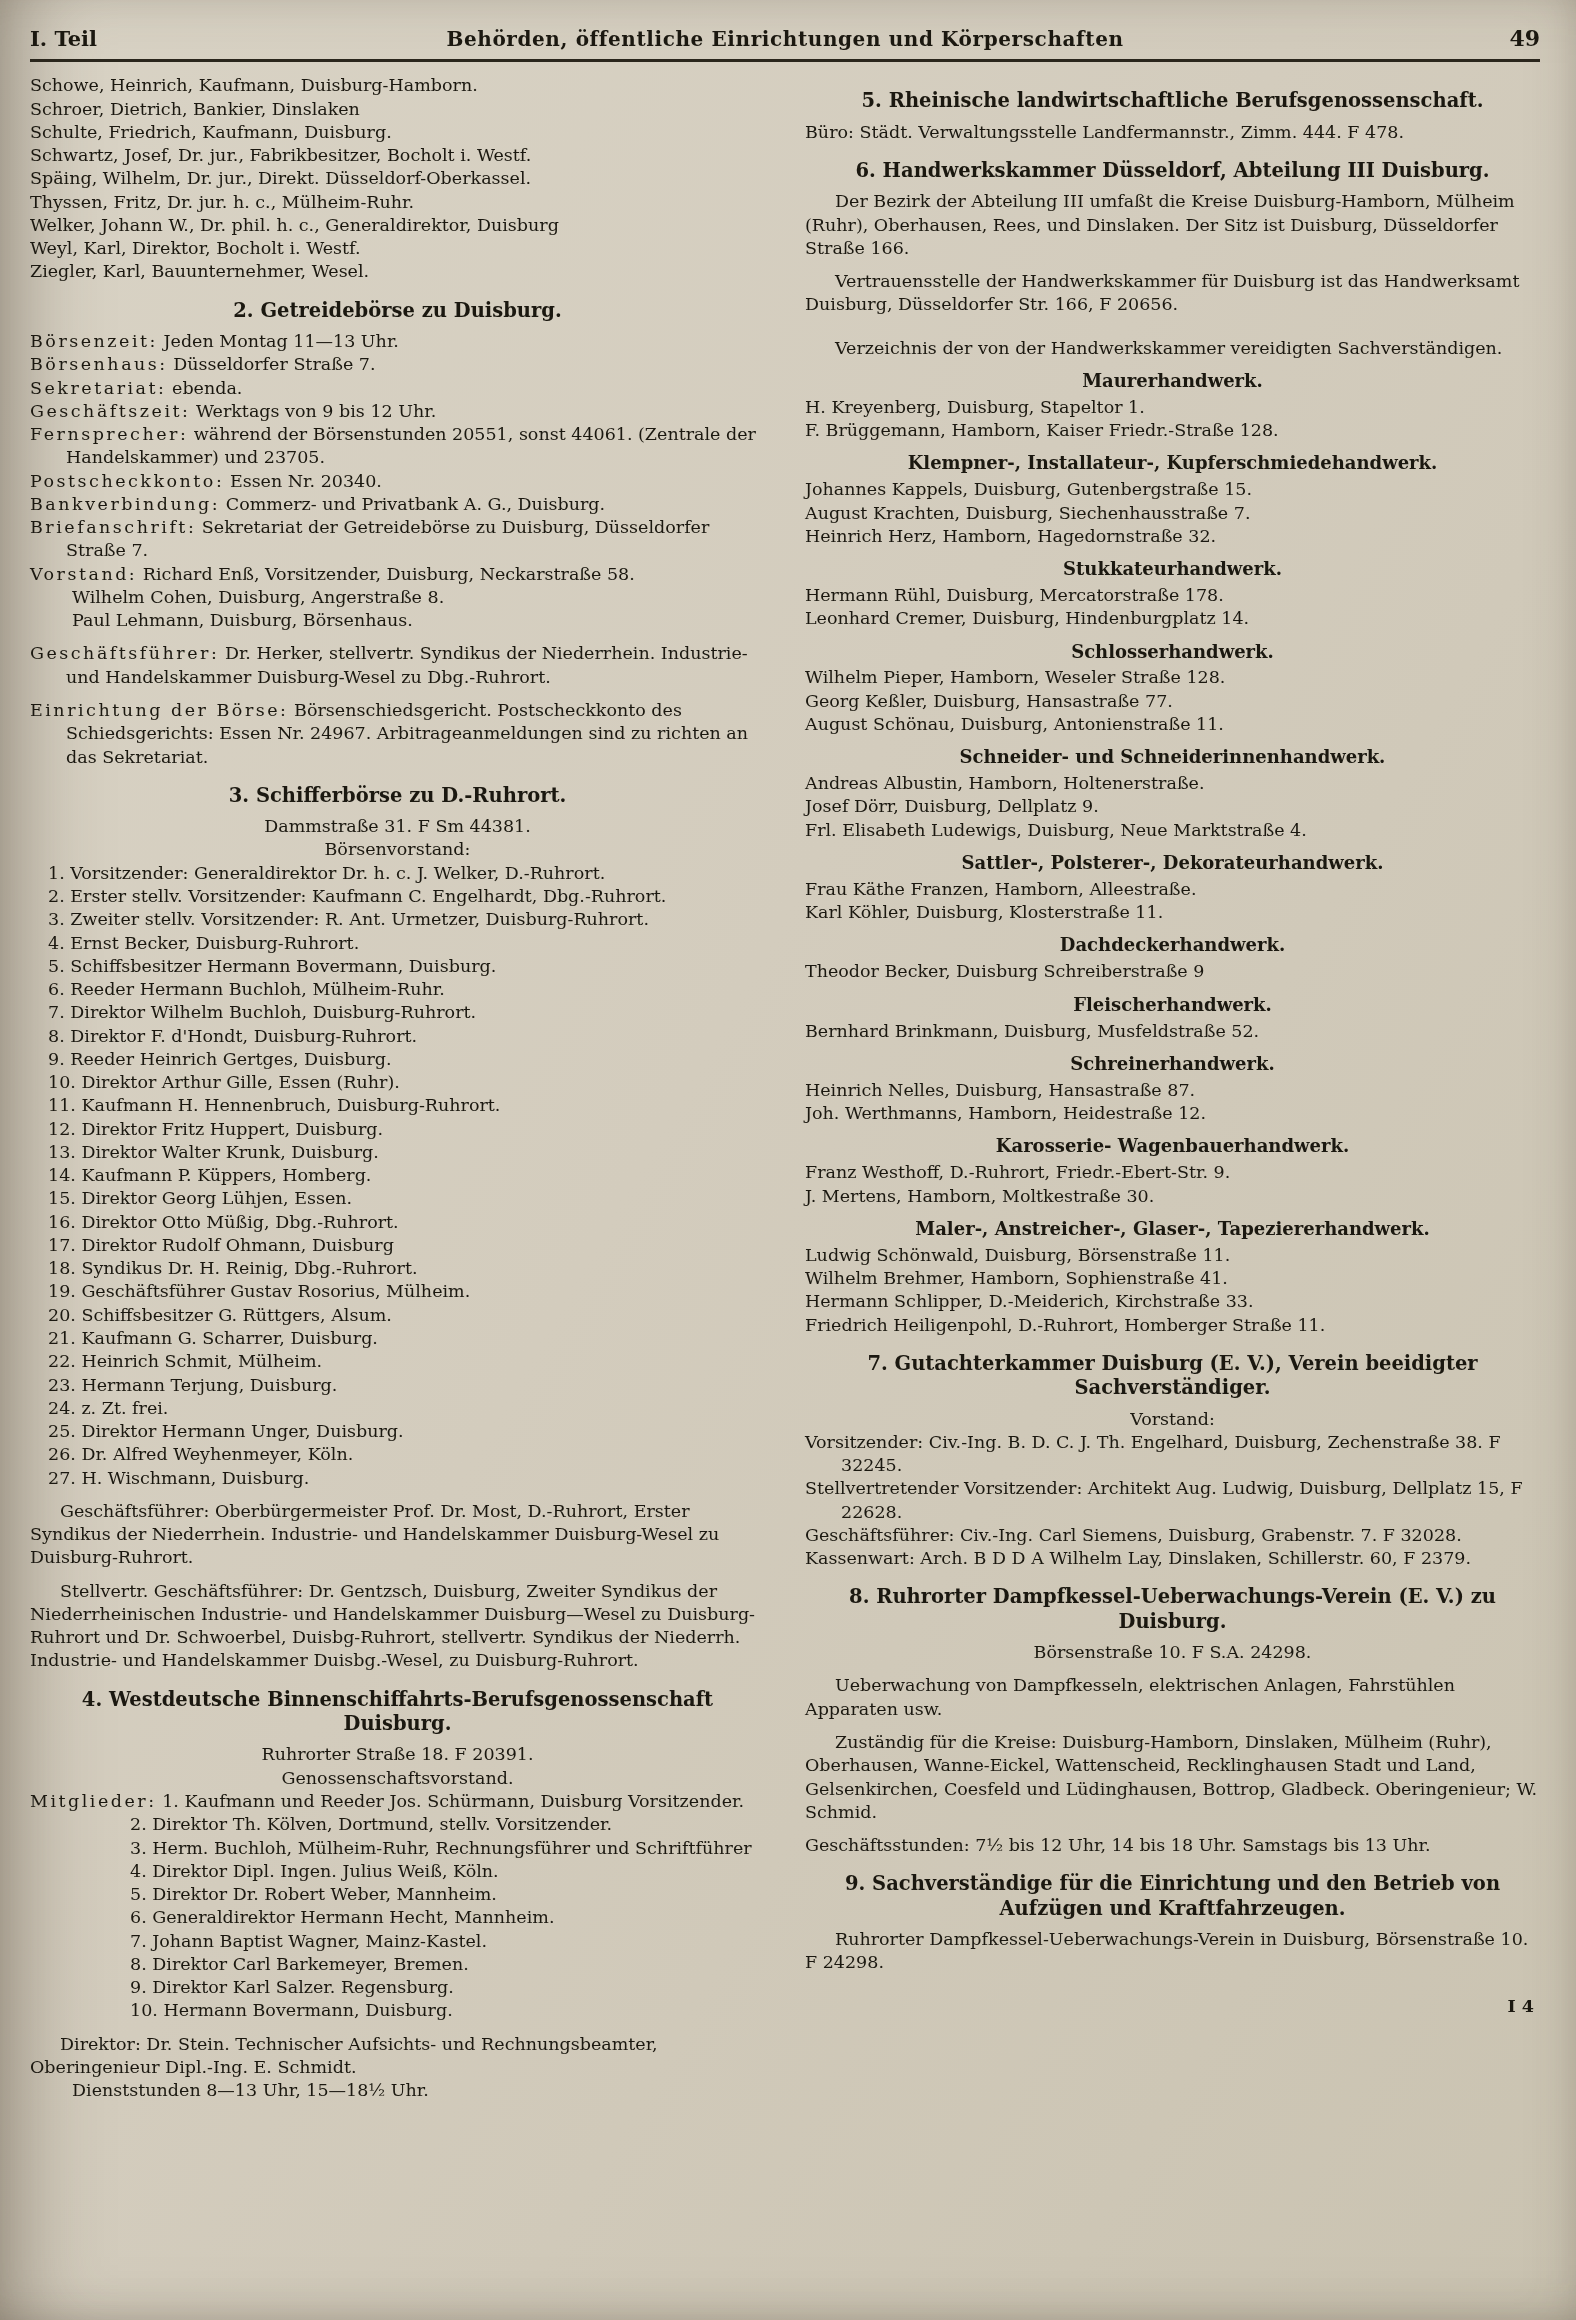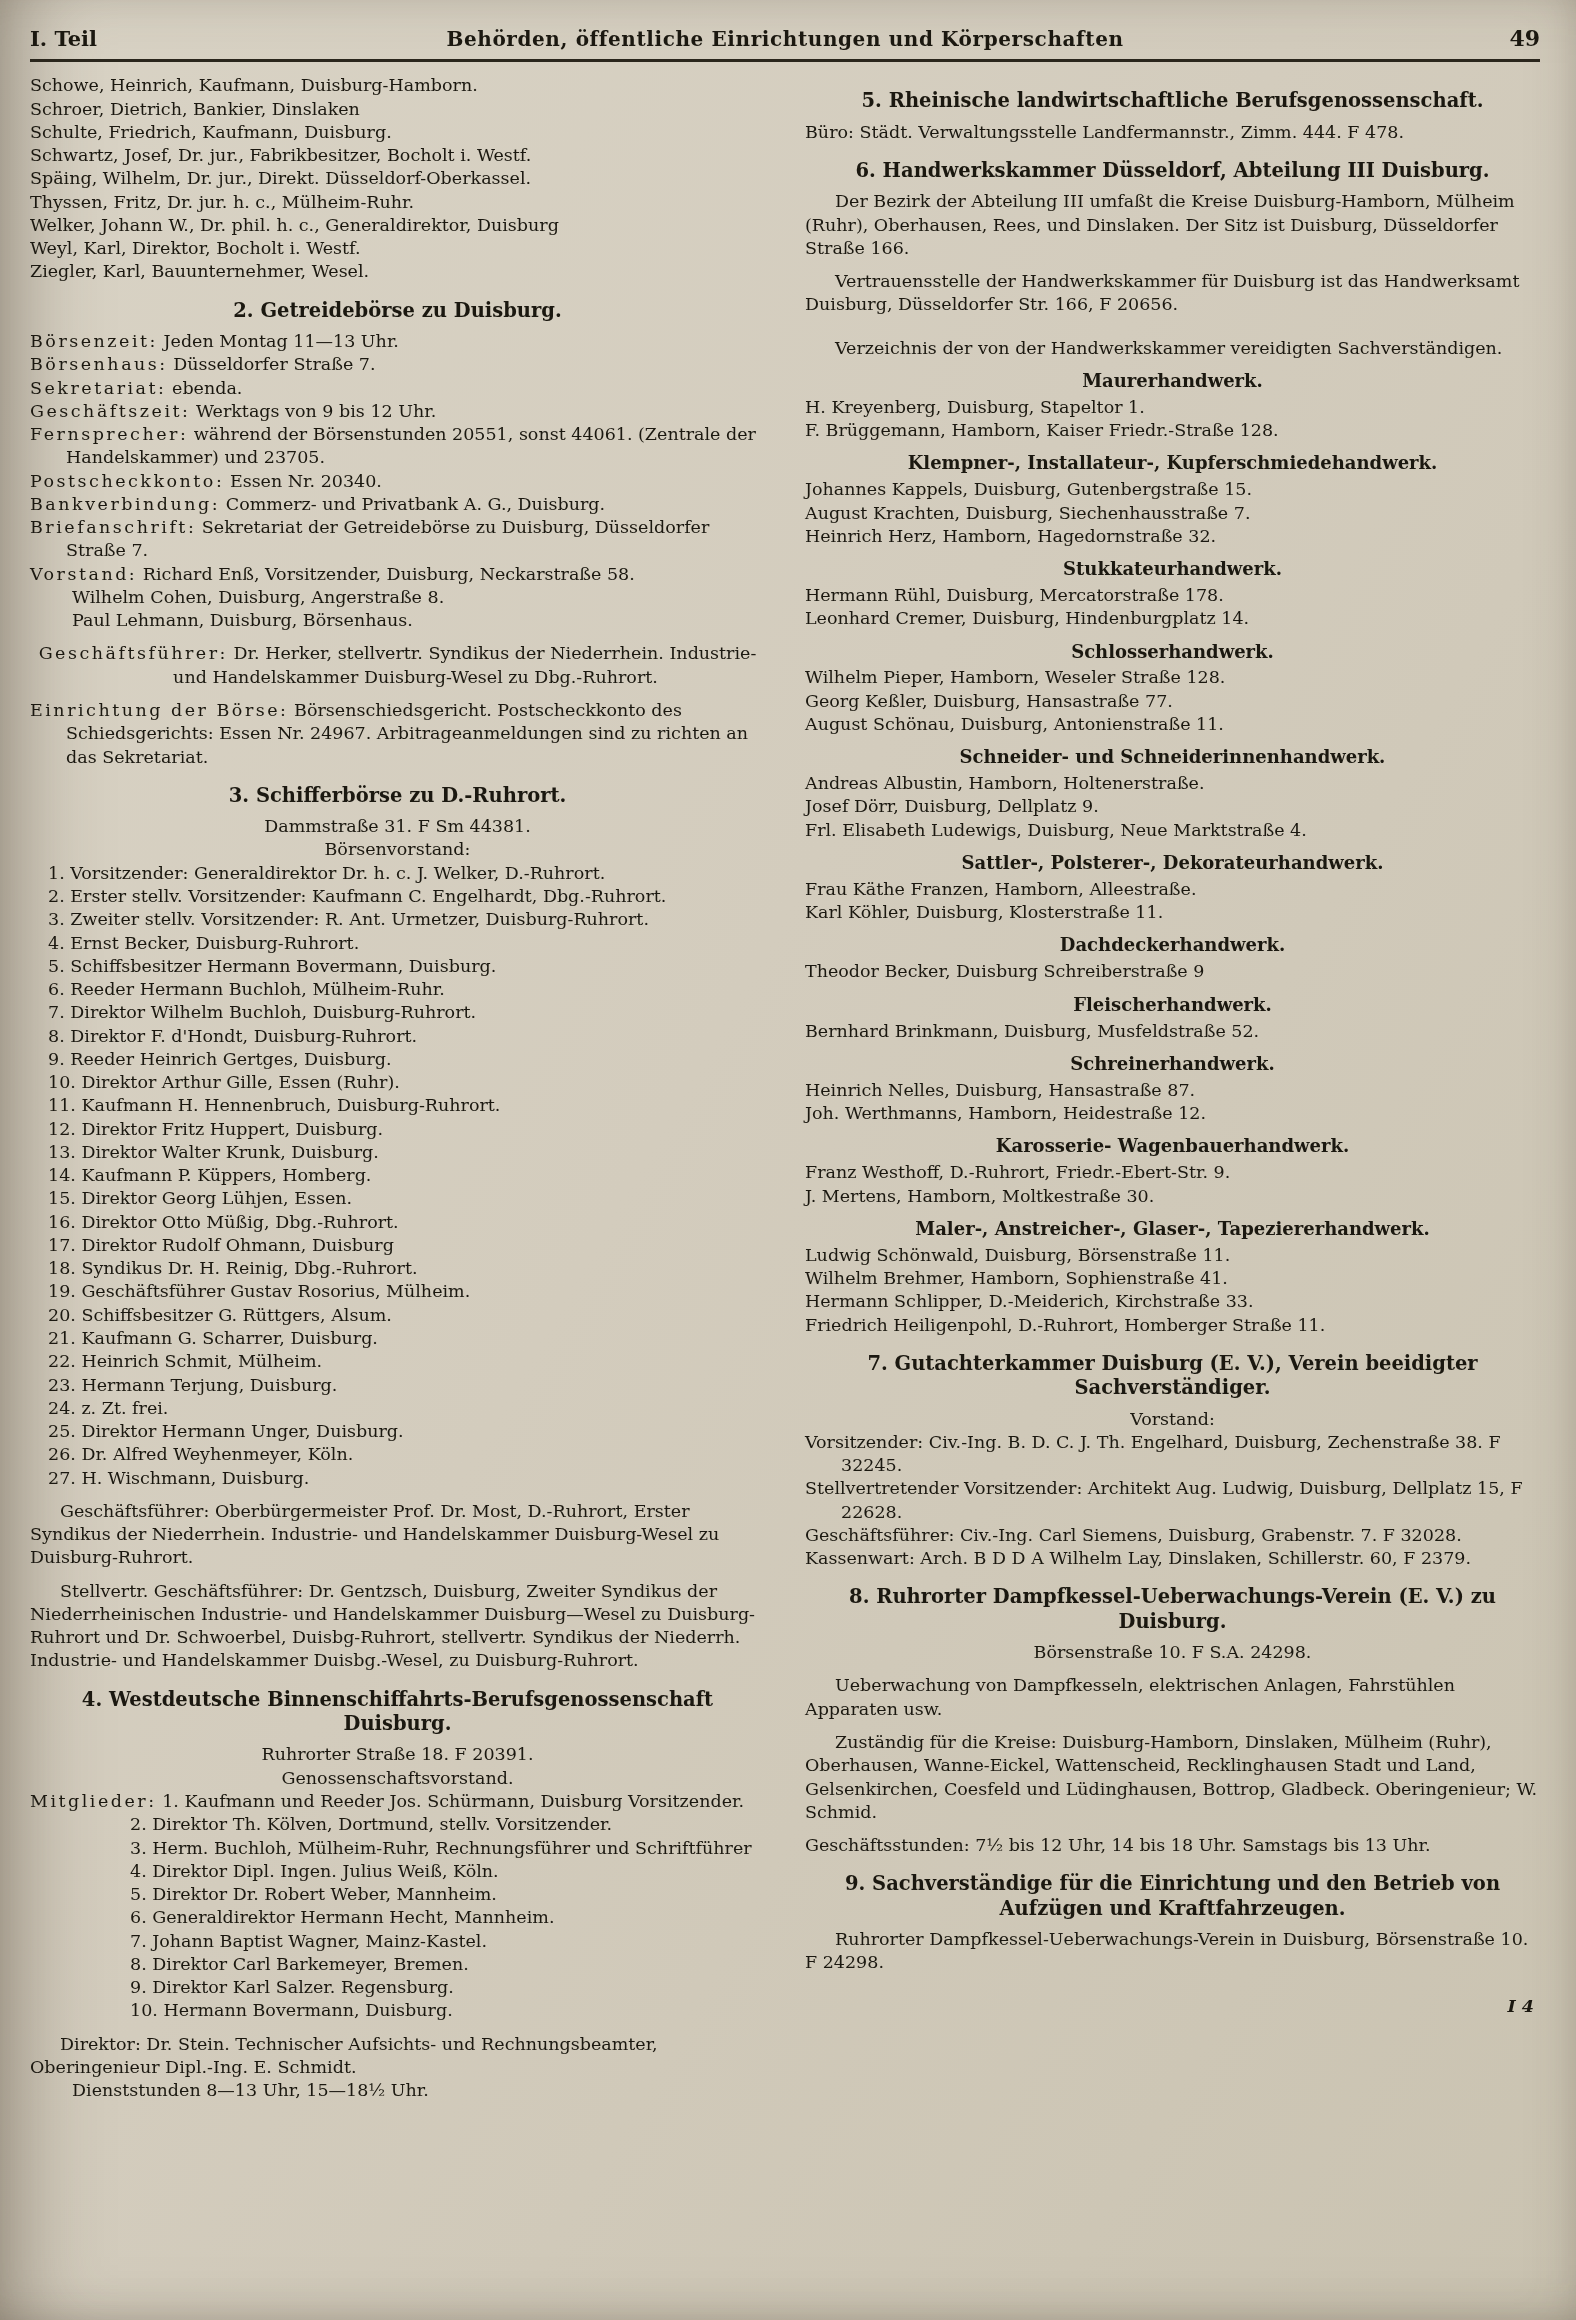--- a/index.html
+++ b/index.html
@@ -20,21 +20,21 @@
   .col{flex:1;min-width:0;}
   .blk{margin:0;}
   .h{text-align:center;font-weight:bold;font-size:19.5px;margin:15px 14px 7px;line-height:1.25;}
   .sub{text-align:center;font-weight:bold;font-size:18px;margin:9px 0 3px;}
   .c{text-align:center;}
   .p{text-indent:30px;}
   .hang{padding-left:36px;text-indent:-36px;}
   .ind{margin-left:42px;}
   .item{padding-left:48px;text-indent:-30px;}
   .item2{margin-left:100px;padding-left:32px;text-indent:-32px;}
-  .right{text-align:right;margin-top:20px;font-weight:bold;padding-right:6px;font-style:italic;}
+  .right{text-align:right;margin-top:20px;font-weight:bold;padding-right:6px;}
   .sperr{letter-spacing:2.5px;}
 </style>
 </head>
 <body>
 
 <div class="page">
   <div class="header">
     <span class="hdr-left">I. Teil</span>
     <span class="hdr-center">Behörden, öffentliche Einrichtungen und Körperschaften</span>
     <span class="hdr-right">49</span>
@@ -55,21 +55,21 @@
         <div class="blk hang"><span class="sperr">Börsenhaus:</span> Düsseldorfer Straße 7.</div>
         <div class="blk hang"><span class="sperr">Sekretariat:</span> ebenda.</div>
         <div class="blk hang"><span class="sperr">Geschäftszeit:</span> Werktags von 9 bis 12 Uhr.</div>
         <div class="blk hang"><span class="sperr">Fernsprecher:</span> während der Börsenstunden 20551, sonst 44061. (Zentrale der Handelskammer) und 23705.</div>
         <div class="blk hang"><span class="sperr">Postscheckkonto:</span> Essen Nr. 20340.</div>
         <div class="blk hang"><span class="sperr">Bankverbindung:</span> Commerz- und Privatbank A. G., Duisburg.</div>
         <div class="blk hang"><span class="sperr">Briefanschrift:</span> Sekretariat der Getreidebörse zu Duisburg, Düsseldorfer Straße 7.</div>
         <div class="blk hang"><span class="sperr">Vorstand:</span> Richard Enß, Vorsitzender, Duisburg, Neckarstraße 58.</div>
         <div class="blk ind">Wilhelm Cohen, Duisburg, Angerstraße 8.</div>
         <div class="blk ind">Paul Lehmann, Duisburg, Börsenhaus.</div>
-        <div class="blk hang" style="margin-top: 10px; text-align: center;"><span class="sperr">Geschäftsführer:</span> Dr. Herker, stellvertr. Syndikus der Niederrhein. Industrie- und Handelskammer Duisburg-Wesel zu Dbg.-Ruhrort.</div>
+        <div class="blk hang" style="margin-top: 10px;"><span class="sperr">Geschäftsführer:</span> Dr. Herker, stellvertr. Syndikus der Niederrhein. Industrie- und Handelskammer Duisburg-Wesel zu Dbg.-Ruhrort.</div>
         <div class="blk hang" style="margin-top: 10px;"><span class="sperr">Einrichtung der Börse:</span> Börsenschiedsgericht. Postscheckkonto des Schiedsgerichts: Essen Nr. 24967. Arbitrageanmeldungen sind zu richten an das Sekretariat.</div>
         <div class="blk h">3. Schifferbörse zu D.-Ruhrort.</div>
         <div class="blk c">Dammstraße 31.   F Sm 44381.</div>
         <div class="blk c">Börsenvorstand:</div>
         <div class="blk item">1. Vorsitzender: Generaldirektor Dr. h. c. J. Welker, D.-Ruhrort.</div>
         <div class="blk item">2. Erster stellv. Vorsitzender: Kaufmann C. Engelhardt, Dbg.-Ruhrort.</div>
         <div class="blk item">3. Zweiter stellv. Vorsitzender: R. Ant. Urmetzer, Duisburg-Ruhrort.</div>
         <div class="blk item">4. Ernst Becker, Duisburg-Ruhrort.</div>
         <div class="blk item">5. Schiffsbesitzer Hermann Bovermann, Duisburg.</div>
         <div class="blk item">6. Reeder Hermann Buchloh, Mülheim-Ruhr.</div>

